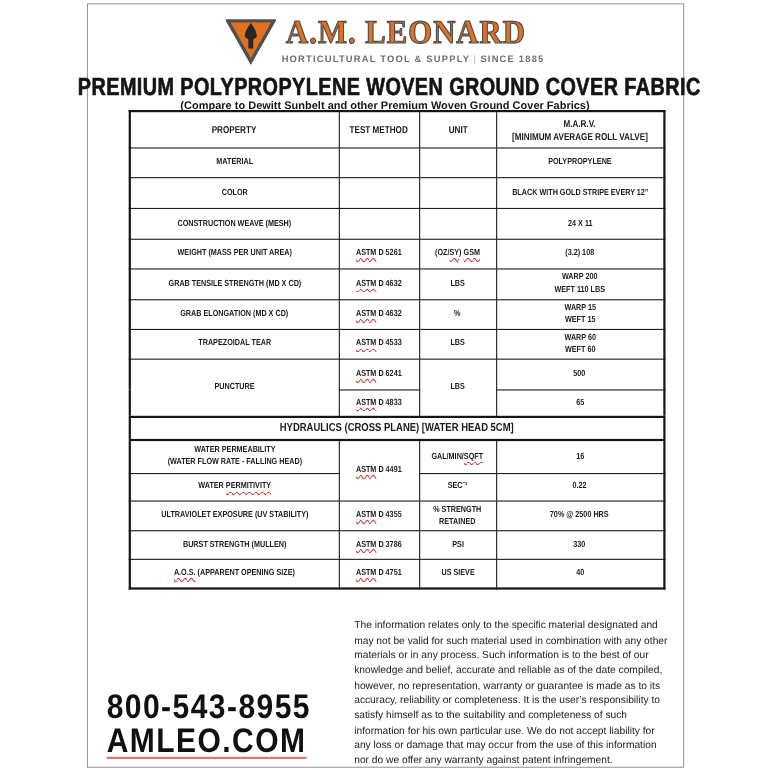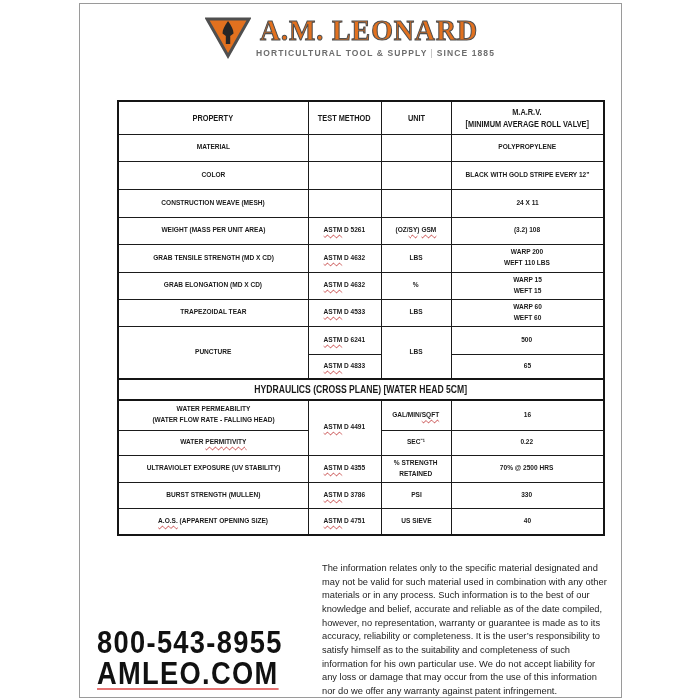--- a/index.html
+++ b/index.html
@@ -55,20 +55,22 @@
     <svg class="logo-tri" width="46" height="42" viewBox="0 0 46 42">
       <polygon points="2,2 44,2 23,39" fill="#e2711f" stroke="#4f4f4f" stroke-width="3"></polygon>
       <path d="M23 4 C19.5 9 17.5 12.5 17.5 16.5 L20.8 19 L20.8 27 L25.2 27 L25.2 19 L28.5 16.5 C28.5 12.5 26.5 9 23 4 Z" fill="#262626"></path>
     </svg>
     <div class="logo-txt">
       <div class="brand">A.M. LEONARD</div>
       <div class="tagline"><span>HORTICULTURAL TOOL &amp; SUPPLY</span><span class="sep">|</span><span>SINCE 1885</span></div>
     </div>
   </div>
 
+  <div class="title"><span class="cx2">PREMIUM POLYPROPYLENE WOVEN GROUND COVER FABRIC</span></div>
+  <div class="subtitle">(Compare to Dewitt Sunbelt and other Premium Woven Ground Cover Fabrics)</div>
 
   <table class="spec">
     <colgroup>
         <col style="width:190px">
         <col style="width:73px">
         <col style="width:70px">
         <col style="width:133px">
       </colgroup>
     <tbody>
         <tr class="rh">

